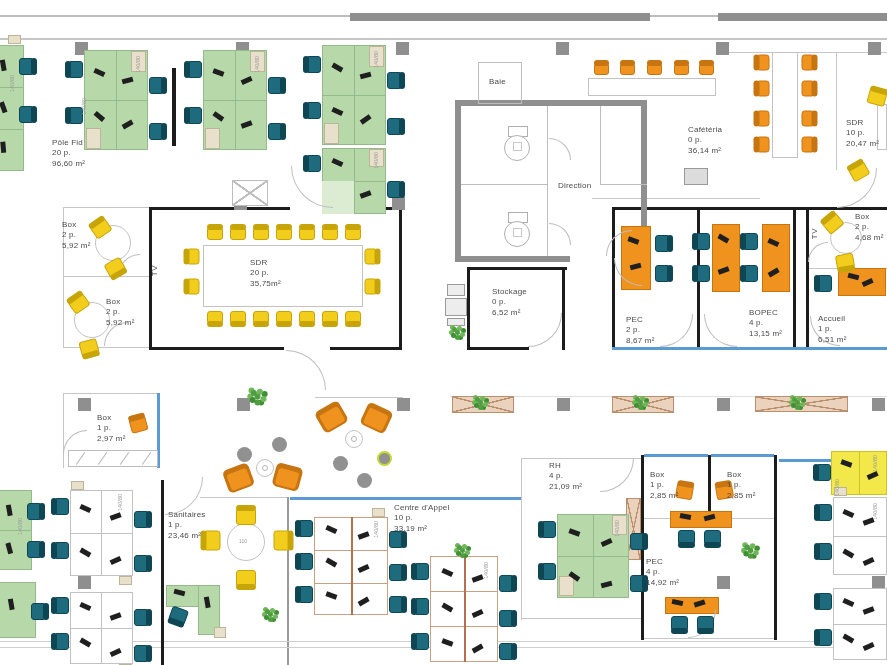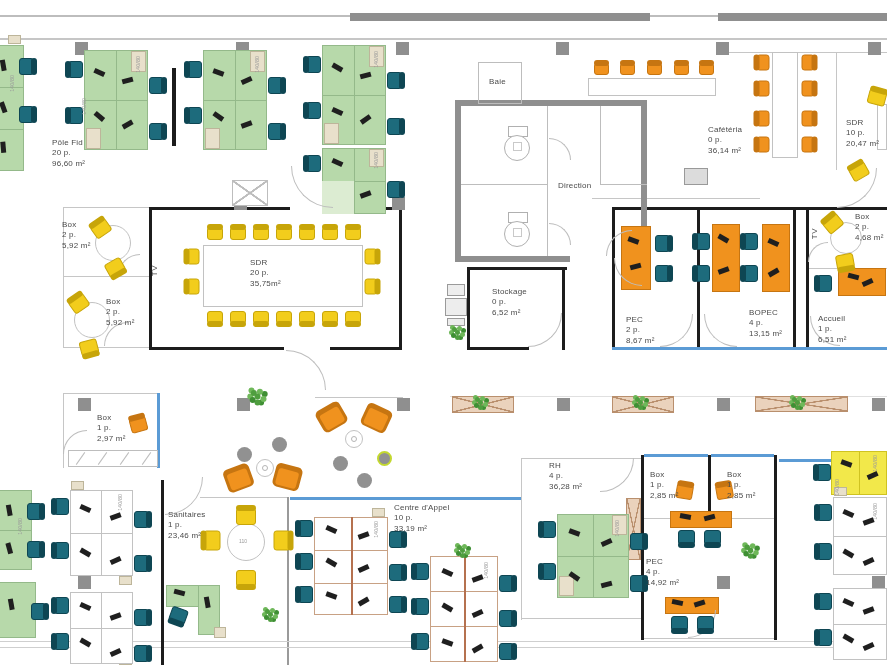--- a/index.html
+++ b/index.html
@@ -666,21 +666,21 @@
       <span>SDR</span>
       <span>20 p.</span>
       <span>35,75m²</span>
     </div>
     <div class="room-label" style="left: 489px; top: 77px;">
       <span>Baie</span>
     </div>
     <div class="room-label" style="left: 558px; top: 181px;">
       <span>Direction</span>
     </div>
-    <div class="room-label" style="left: 708px; top: 125px;">
+    <div class="room-label" style="left: 688px; top: 125px;">
       <span>Cafétéria</span>
       <span>0 p.</span>
       <span>36,14 m²</span>
     </div>
     <div class="room-label" style="left: 846px; top: 118px;">
       <span>SDR</span>
       <span>10 p.</span>
       <span>20,47 m²</span>
     </div>
     <div class="room-label" style="left: 492px; top: 287px;">
@@ -719,21 +719,21 @@
       <span>23,46 m²</span>
     </div>
     <div class="room-label" style="left: 394px; top: 503px;">
       <span>Centre d'Appel</span>
       <span>10 p.</span>
       <span>33,19 m²</span>
     </div>
     <div class="room-label" style="left: 549px; top: 461px;">
       <span>RH</span>
       <span>4 p.</span>
-      <span>36,28 m²</span>
+      <span>21,09 m²</span>
     </div>
     <div class="room-label" style="left: 650px; top: 470px;">
       <span>Box</span>
       <span>1 p.</span>
       <span>2,85 m²</span>
     </div>
     <div class="room-label" style="left: 727px; top: 470px;">
       <span>Box</span>
       <span>1 p.</span>
       <span>2,85 m²</span>

